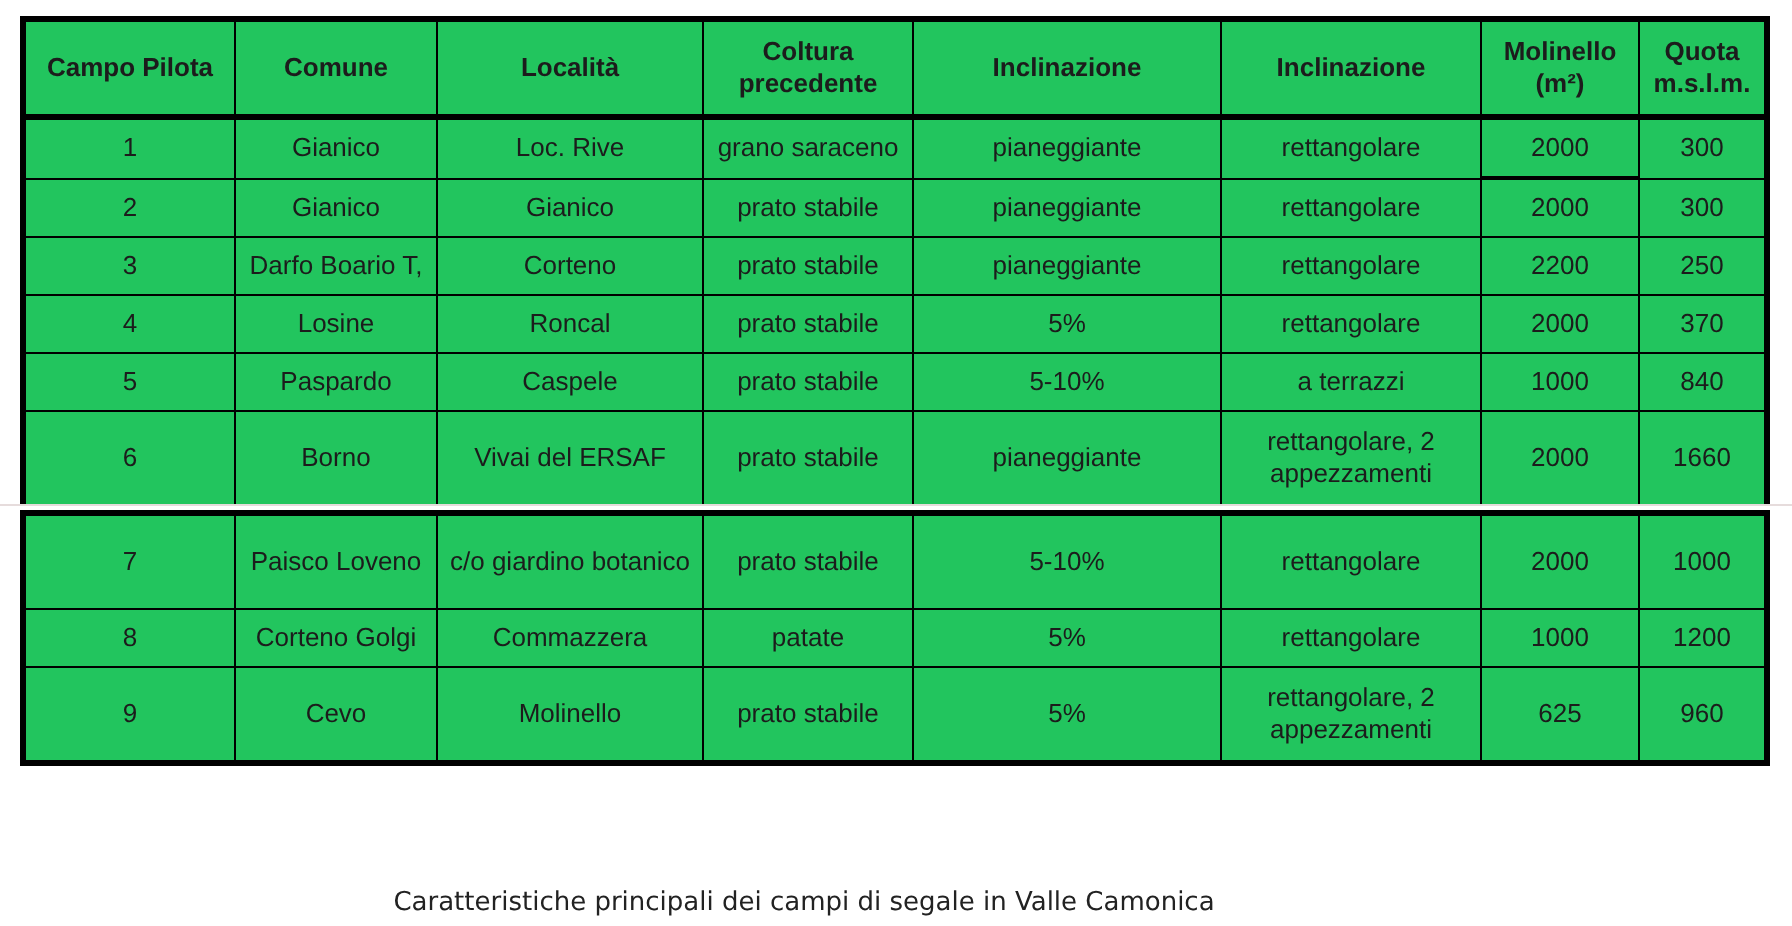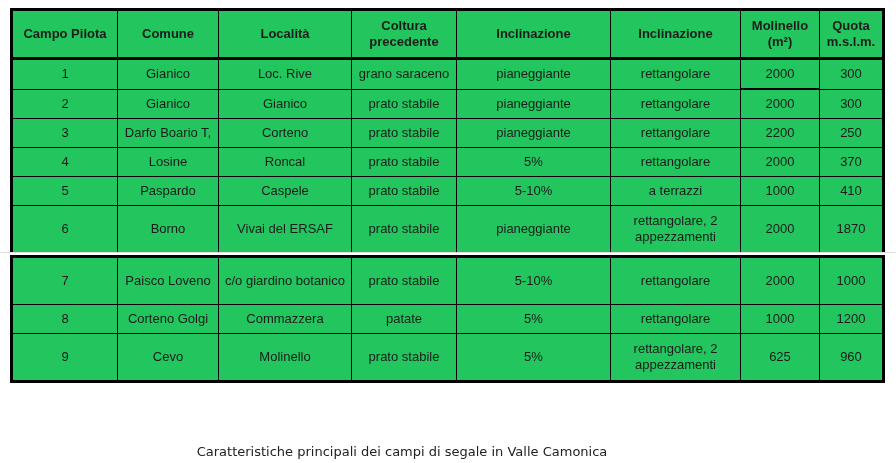--- a/index.html
+++ b/index.html
@@ -136,31 +136,31 @@
           <td>370</td>
         </tr>
         <tr>
           <td>5</td>
           <td>Paspardo</td>
           <td>Caspele</td>
           <td>prato stabile</td>
           <td>5-10%</td>
           <td>a terrazzi</td>
           <td>1000</td>
-          <td>410</td>
+          <td>840</td>
         </tr>
         <tr class="tall">
           <td>6</td>
           <td>Borno</td>
           <td>Vivai del ERSAF</td>
           <td>prato stabile</td>
           <td>pianeggiante</td>
           <td>rettangolare, 2 appezzamenti</td>
           <td>2000</td>
-          <td>1870</td>
+          <td>1660</td>
         </tr>
       </tbody>
   </table>
 
   <div id="page-split-line"></div>
 
   <table id="section2" class="tbl">
     <colgroup>
       <col class="c0">
         <col class="c1">

